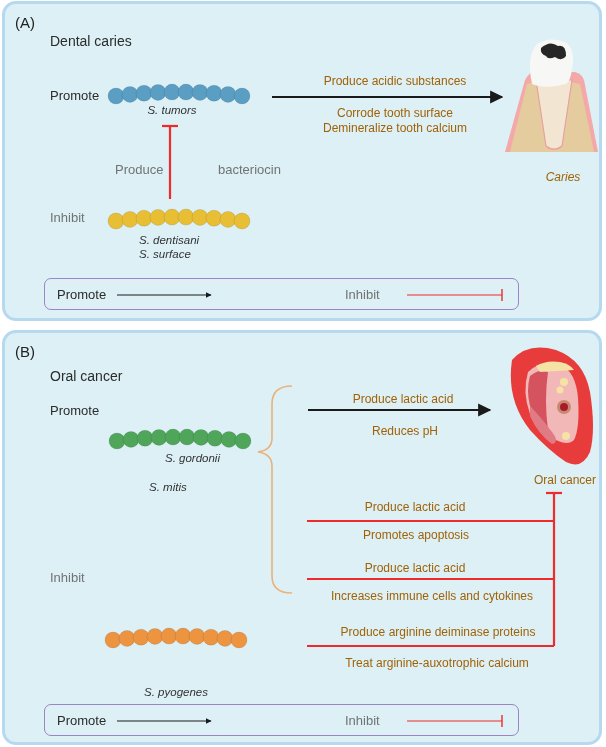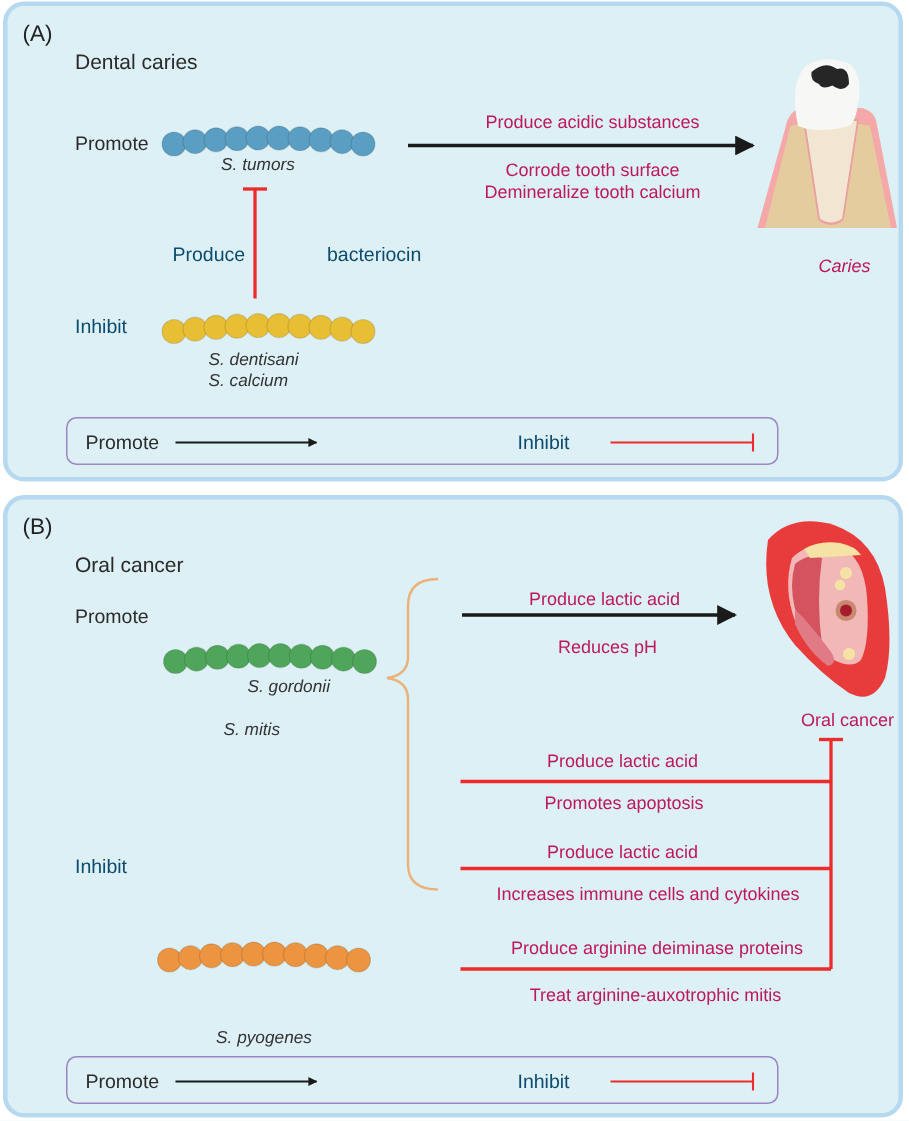--- a/index.html
+++ b/index.html
@@ -2,45 +2,45 @@
 <html><head>
 <meta charset="utf-8">
 <style>
   html,body{margin:0;padding:0;background:#ffffff;}
   body{width:606px;height:747px;position:relative;overflow:hidden;font-family:"Liberation Sans",sans-serif;}
   .panel{position:absolute;left:2px;width:600px;background:#dcf0f5;border:3px solid #b6d9f0;border-radius:14px;box-sizing:border-box;}
   #panel-a{top:1px;height:320px;}
   #panel-b{top:330px;height:415px;}
   .abs{position:absolute;white-space:nowrap;}
   .lbl{font-size:13px;color:#2b2b2b;}
-  .red{color:#0c4a6e;}
+  .red{color:#737373;}
   .title{font-size:14px;color:#2b2b2b;}
   .panel-letter{font-size:15px;color:#222;}
   .species{font-size:11.5px;font-style:italic;color:#333;line-height:14px;}
-  .caption{font-size:12px;color:#be185d;padding-left:16px;}
+  .caption{font-size:12px;color:#a16207;padding-left:16px;}
   .legend{position:absolute;border:1.5px solid #9b85c4;border-radius:7px;box-sizing:border-box;}
   svg{position:absolute;left:0;top:0;overflow:visible;}
   .center{text-align:center;transform:translateX(-50%);}
 </style>
 </head>
 <body>
 
 <div id="panel-a" class="panel"></div>
 
 <div id="panel-b" class="panel"></div>
 
 <div class="abs panel-letter" style="left:15px;top:14px;">(A)</div>
 <div class="abs title" style="left:50px;top:33px;">Dental caries</div>
 <div class="abs lbl" style="left:50px;top:88px;">Promote</div>
 <div class="abs species center" style="left:172px;top:103px;">S. tumors</div>
 <div class="abs lbl red" style="left:115px;top:162px;">Produce</div>
 <div class="abs lbl red" style="left:178px;top:162px;padding-left:40px;">bacteriocin</div>
 <div class="abs lbl red" style="left:50px;top:210px;">Inhibit</div>
 <div class="abs species" style="left:139px;top:233px;">S. dentisani</div>
-<div class="abs species" style="left:139px;top:247px;">S. calcium</div>
+<div class="abs species" style="left:139px;top:247px;">S. surface</div>
 <div class="abs caption center" style="left:387px;top:74px;">Produce acidic substances</div>
 <div class="abs caption center" style="left:387px;top:106px;">Corrode tooth surface</div>
 <div class="abs caption center" style="left:387px;top:121px;">Demineralize tooth calcium</div>
 <div class="abs caption center" style="left:555px;top:170px;font-style:italic;">Caries</div>
 
 <div class="legend" style="left:44px;top:278px;width:475px;height:32px;"></div>
 <div class="abs lbl" style="left:57px;top:287px;">Promote</div>
 <div class="abs lbl red" style="left:345px;top:287px;">Inhibit</div>
 
 <div class="abs panel-letter" style="left:15px;top:343px;">(B)</div>
@@ -53,21 +53,21 @@
 
 <div class="abs caption center" style="left:395px;top:392px;">Produce lactic acid</div>
 <div class="abs caption center" style="left:397px;top:424px;">Reduces pH</div>
 <div class="abs caption center" style="left:557px;top:473px;">Oral cancer</div>
 
 <div class="abs caption red center" style="left:407px;top:500px;">Produce lactic acid</div>
 <div class="abs caption red center" style="left:408px;top:528px;">Promotes apoptosis</div>
 <div class="abs caption red center" style="left:407px;top:561px;">Produce lactic acid</div>
 <div class="abs caption red center" style="left:424px;top:589px;">Increases immune cells and cytokines</div>
 <div class="abs caption red center" style="left:430px;top:625px;">Produce arginine deiminase proteins</div>
-<div class="abs caption red center" style="left:429px;top:656px;">Treat arginine-auxotrophic mitis</div>
+<div class="abs caption red center" style="left:429px;top:656px;">Treat arginine-auxotrophic calcium</div>
 
 <div class="legend" style="left:44px;top:704px;width:475px;height:32px;"></div>
 <div class="abs lbl" style="left:57px;top:713px;">Promote</div>
 <div class="abs lbl red" style="left:345px;top:713px;">Inhibit</div>
 
 <svg width="606" height="747">
   <defs>
     <marker id="ah" viewBox="0 0 10 10" refX="9" refY="5" markerWidth="6" markerHeight="6" orient="auto">
       <path d="M0,0 L10,5 L0,10 z" fill="#1a1a1a"></path>
     </marker>

